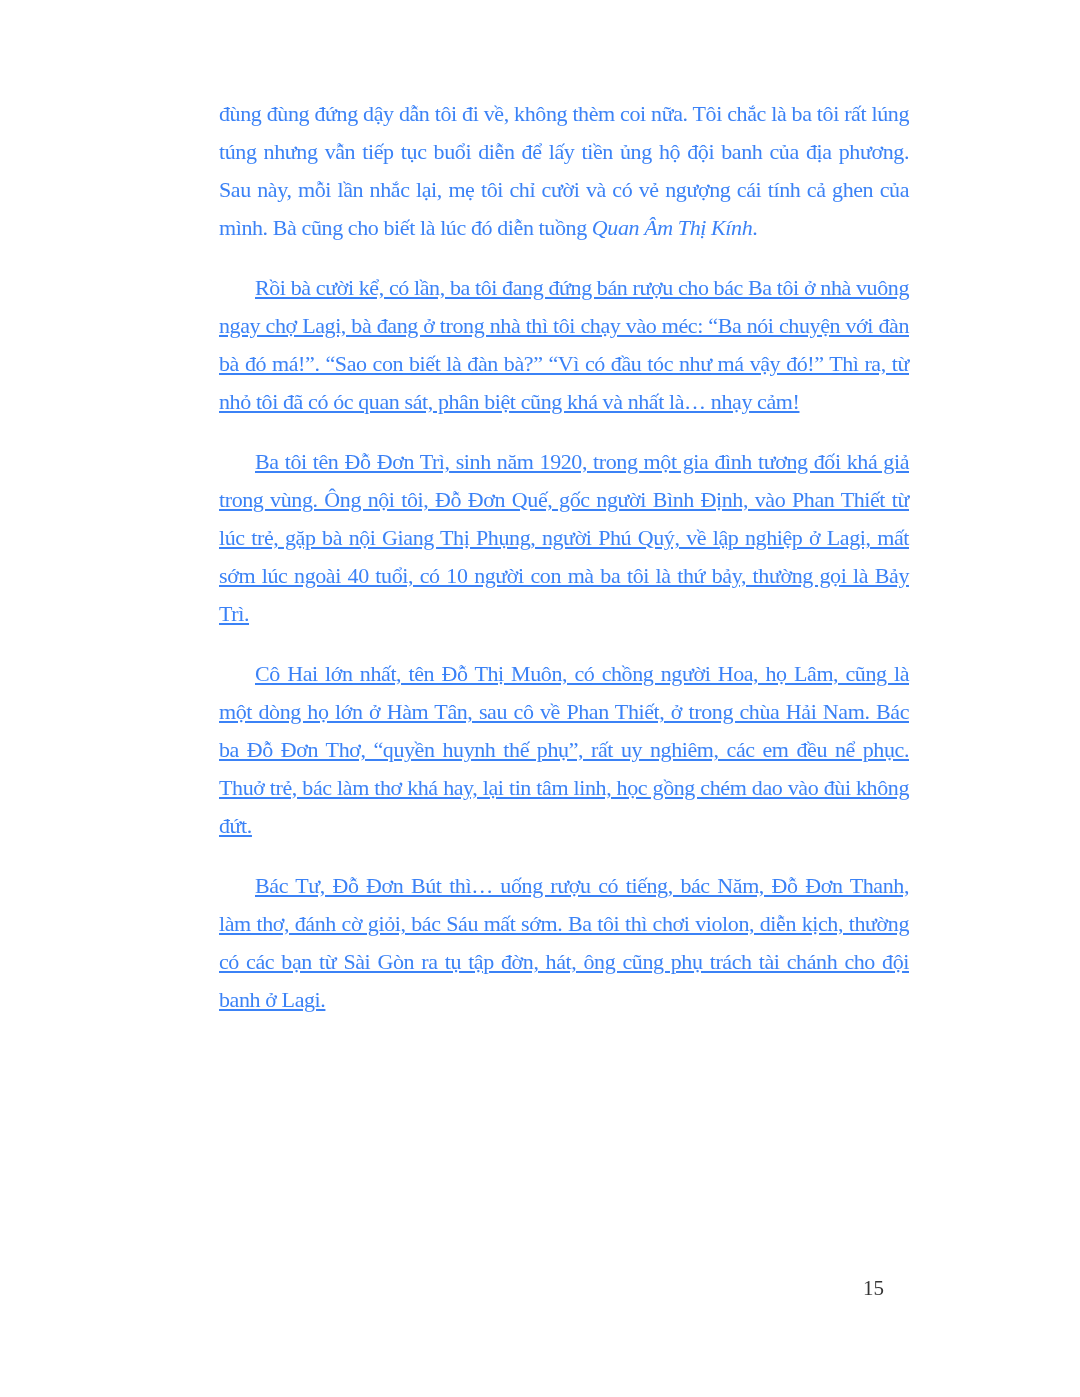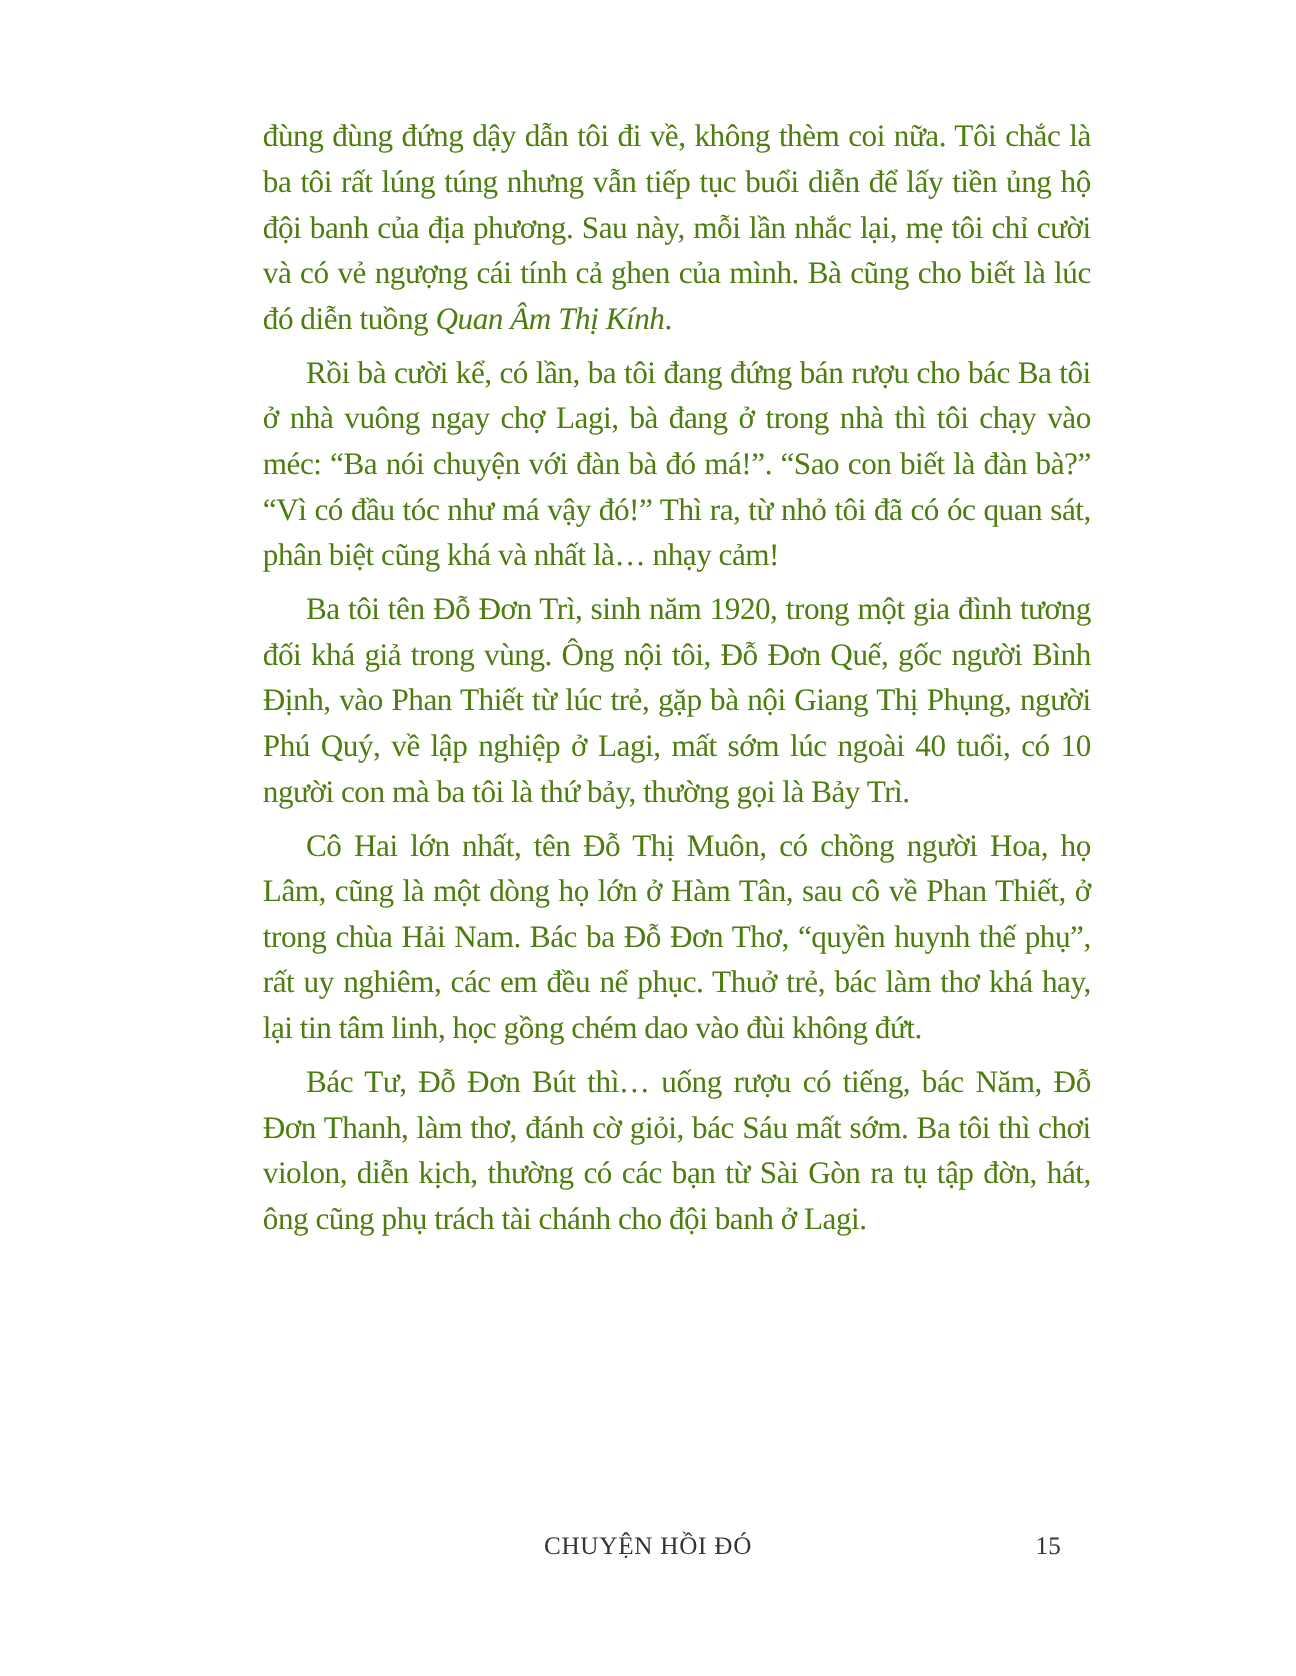--- a/index.html
+++ b/index.html
@@ -16,32 +16,33 @@
   }
   .page {
     position: absolute;
     inset: 0;
   }
   .text-block {
     position: absolute;
     left: 219px;
     top: 95px;
     width: 690px;
-    color: #4d7c0f;
-    font-size: 26px;
+    color: #3b82f6;
+    font-size: 22px;
     line-height: 38px;
     text-align: justify;
     letter-spacing: -0.4px;
     hyphens: none;
   }
   .text-block p {
     margin: 0;
   }
   .text-block p + p {
-    margin-top: 7px;
+    margin-top: 22px;
+    text-decoration: underline;
   }
   .text-block p.indent {
     text-indent: 36px;
   }
   .text-block .italic {
     font-style: italic;
   }
   .footer-title {
     position: absolute;
     top: 1276px;
@@ -67,17 +68,16 @@
 <div class="page">
 
   <div class="text-block">
       <p><span>đùng đùng đứng dậy dẫn tôi đi về, không thèm coi nữa. Tôi chắc là ba tôi rất lúng túng nhưng vẫn tiếp tục buổi diễn để lấy tiền ủng hộ đội banh của địa phương. Sau này, mỗi lần nhắc lại, mẹ tôi chỉ cười và có vẻ ngượng cái tính cả ghen của mình. Bà cũng cho biết là lúc đó diễn tuồng </span><span class="italic">Quan Âm Thị Kính</span><span>.</span></p>
       <p class="indent"><span>Rồi bà cười kể, có lần, ba tôi đang đứng bán rượu cho bác Ba tôi ở nhà vuông ngay chợ Lagi, bà đang ở trong nhà thì tôi chạy vào méc: “Ba nói chuyện với đàn bà đó má!”. “Sao con biết là đàn bà?” “Vì có đầu tóc như má vậy đó!” Thì ra, từ nhỏ tôi đã có óc quan sát, phân biệt cũng khá và nhất là… nhạy cảm!</span></p>
       <p class="indent"><span>Ba tôi tên Đỗ Đơn Trì, sinh năm 1920, trong một gia đình tương đối khá giả trong vùng. Ông nội tôi, Đỗ Đơn Quế, gốc người Bình Định, vào Phan Thiết từ lúc trẻ, gặp bà nội Giang Thị Phụng, người Phú Quý, về lập nghiệp ở Lagi, mất sớm lúc ngoài 40 tuổi, có 10 người con mà ba tôi là thứ bảy, thường gọi là Bảy Trì.</span></p>
       <p class="indent"><span>Cô Hai lớn nhất, tên Đỗ Thị Muôn, có chồng người Hoa, họ Lâm, cũng là một dòng họ lớn ở Hàm Tân, sau cô về Phan Thiết, ở trong chùa Hải Nam. Bác ba Đỗ Đơn Thơ, “quyền huynh thế phụ”, rất uy nghiêm, các em đều nể phục. Thuở trẻ, bác làm thơ khá hay, lại tin tâm linh, học gồng chém dao vào đùi không đứt.</span></p>
       <p class="indent"><span>Bác Tư, Đỗ Đơn Bút thì… uống rượu có tiếng, bác Năm, Đỗ Đơn Thanh, làm thơ, đánh cờ giỏi, bác Sáu mất sớm. Ba tôi thì chơi violon, diễn kịch, thường có các bạn từ Sài Gòn ra tụ tập đờn, hát, ông cũng phụ trách tài chánh cho đội banh ở Lagi.</span></p>
     </div>
 
-  <div class="footer-title">CHUYỆN HỒI ĐÓ</div>
 
   <div class="page-number">15</div>
 
 </div>
 
 </body></html>

